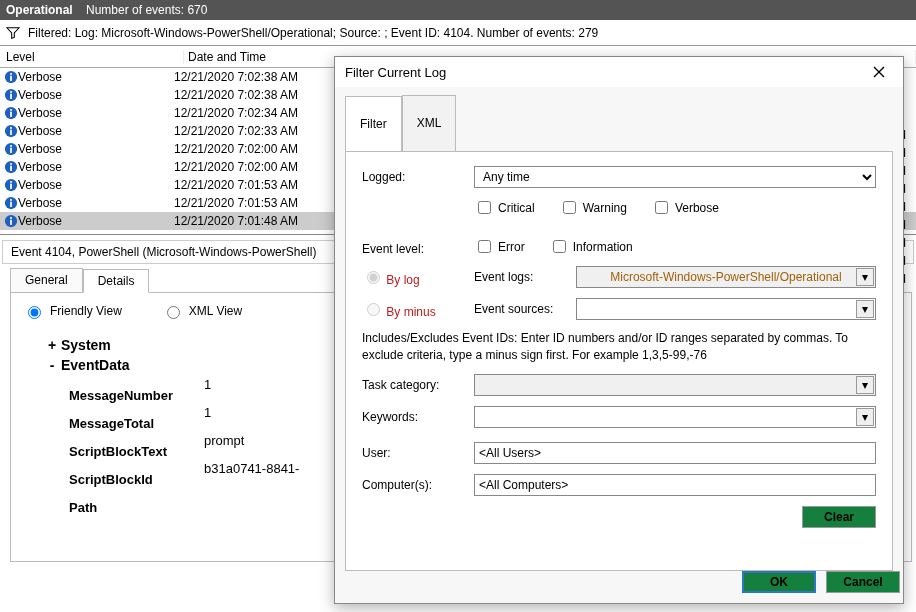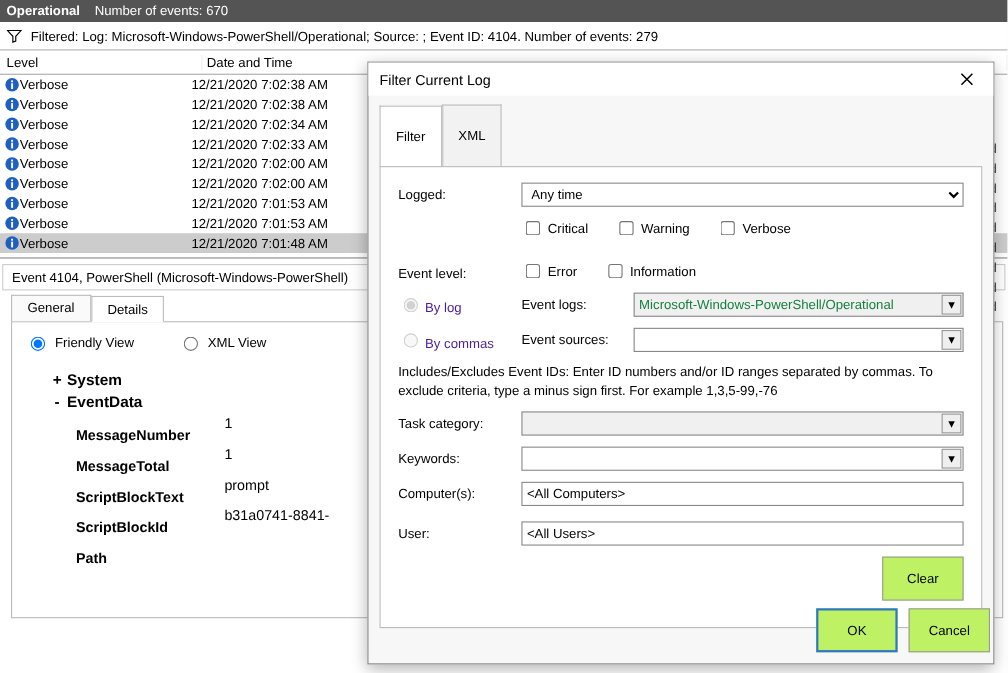--- a/index.html
+++ b/index.html
@@ -45,30 +45,30 @@
   .dlg-title .x { width:28px; height:22px; display:flex; align-items:center; justify-content:center; cursor:default; }
   .dlg-tabs { display:flex; padding:8px 10px 0 10px; }
   .dlg-tab { padding:20px 14px; border:1px solid #bbb; border-bottom:none; font-size:12px; background:#f2f2f2; }
   .dlg-tab.active { background:#fff; border-bottom:1px solid #fff; position:relative; top:1px; }
   .dlg-body { border:1px solid #bbb; margin:0 10px 10px 10px; background:#fff; padding:14px 16px; height:420px; position:relative; }
   .frow { display:flex; align-items:center; margin-bottom:10px; min-height:22px;gap:16px; }
   .flabel { width:96px; font-size:12px; }
   .flabel.dis { color:#888; }
   .fcontrol { flex:1; }
   .fcontrol select, .fcontrol input[type=text] { width:100%; height:22px; font-size:12px; border:1px solid #888; background:#fff; padding:0 4px; }
-  .fcontrol select:disabled, .fcontrol input:disabled { background:#f0f0f0; color:#15803d; }
+  .fcontrol select:disabled, .fcontrol input:disabled { background:#f0f0f0; color:#a16207;text-align:center; }
   .chkgrp { display:flex; gap:24px; }
   .chkgrp label { display:flex; align-items:center; gap:4px; font-size:12px; }
   .hint { font-size:12px; margin:6px 0 10px; line-height:1.4; }
   .id-input { border:1px solid #2e77c7 !important; outline:1px solid #2e77c7; }
   .clear-row { text-align:right; margin-top:6px; }
-  .btn { min-width:74px; height:40px; background:#bef264; border:1px solid #999; font-size:12px; }
+  .btn { min-width:74px; height:22px; background:#15803d; border:1px solid #999; font-size:12px;font-weight:bold; }
   .btn.primary { border:2px solid #2e77c7; }
   .dlg-footer { position:absolute; right:3px; bottom:10px; display:flex; gap:10px; }
-  input[type=radio]:disabled+span { color:#4c1d95; }
+  input[type=radio]:disabled+span { color:#b91c1c; }
   .combo-wrap { position:relative; }
   .combo-wrap .dd { position:absolute; right:2px; top:2px; width:18px; height:18px; display:flex; align-items:center; justify-content:center; border:1px solid #999; background:#efefef; pointer-events:none; }
   .hand-right { position:absolute; right:10px; top:82px; font-size:12px; }
   .hand-right div { height:18px; }
 </style>
 </head>
 <body>
 
 <div class="hdr">
   <b>Operational</b>
@@ -302,51 +302,51 @@
     <div class="frow">
       <div class="flabel dis"><input type="radio" checked="" disabled="" style=""> <span>By log</span></div>
       <div style="width:86px;font-size:12px;">Event logs:</div>
       <div class="fcontrol combo-wrap">
         <input type="text" disabled="" value="Microsoft-Windows-PowerShell/Operational" style="">
         <span class="dd">▾</span>
       </div>
     </div>
 
     <div class="frow">
-      <div class="flabel dis"><input type="radio" disabled="" style=""> <span>By commas</span></div>
+      <div class="flabel dis"><input type="radio" disabled="" style=""> <span>By minus</span></div>
       <div style="width:86px;font-size:12px;">Event sources:</div>
       <div class="fcontrol combo-wrap">
         <input type="text" style="">
         <span class="dd">▾</span>
       </div>
     </div>
 
     <div class="hint">Includes/Excludes Event IDs: Enter ID numbers and/or ID ranges separated by commas. To exclude criteria, type a minus sign first. For example 1,3,5-99,-76</div>
 
 
     <div class="frow">
       <div class="flabel">Task category:</div>
       <div class="fcontrol combo-wrap"><input type="text" disabled="" style=""><span class="dd">▾</span></div>
     </div>
 
     <div class="frow">
       <div class="flabel">Keywords:</div>
       <div class="fcontrol combo-wrap"><input type="text" style=""><span class="dd">▾</span></div>
     </div>
 
-    <div class="frow">
-      <div class="flabel">Computer(s):</div>
-      <div class="fcontrol"><input type="text" value="&lt;All Computers&gt;" style=""></div>
-    </div>
-
     <div class="frow" style="margin-top:14px;">
       <div class="flabel">User:</div>
       <div class="fcontrol"><input type="text" value="&lt;All Users&gt;" style=""></div>
     </div>
 
+    <div class="frow">
+      <div class="flabel">Computer(s):</div>
+      <div class="fcontrol"><input type="text" value="&lt;All Computers&gt;" style=""></div>
+    </div>
+
     <div class="clear-row"><button class="btn">Clear</button></div>
   </div>
 
   <div class="dlg-footer">
     <button class="btn primary">OK</button>
     <button class="btn">Cancel</button>
   </div>
 </div>
 
 </body></html>

